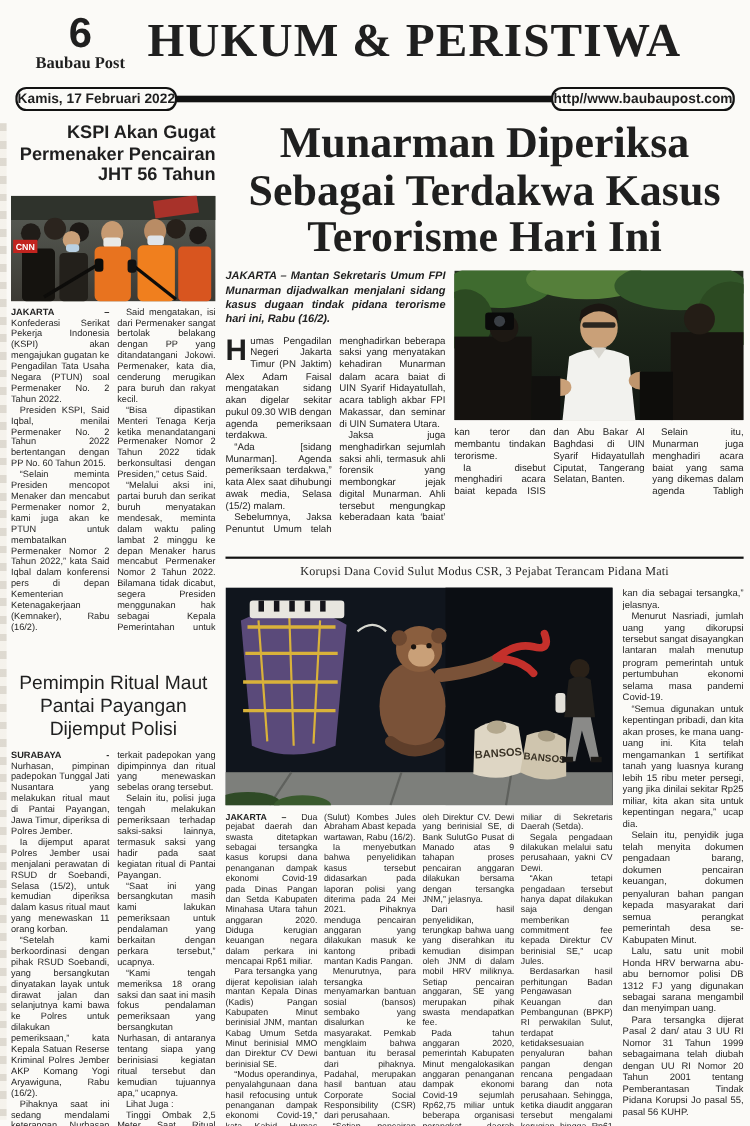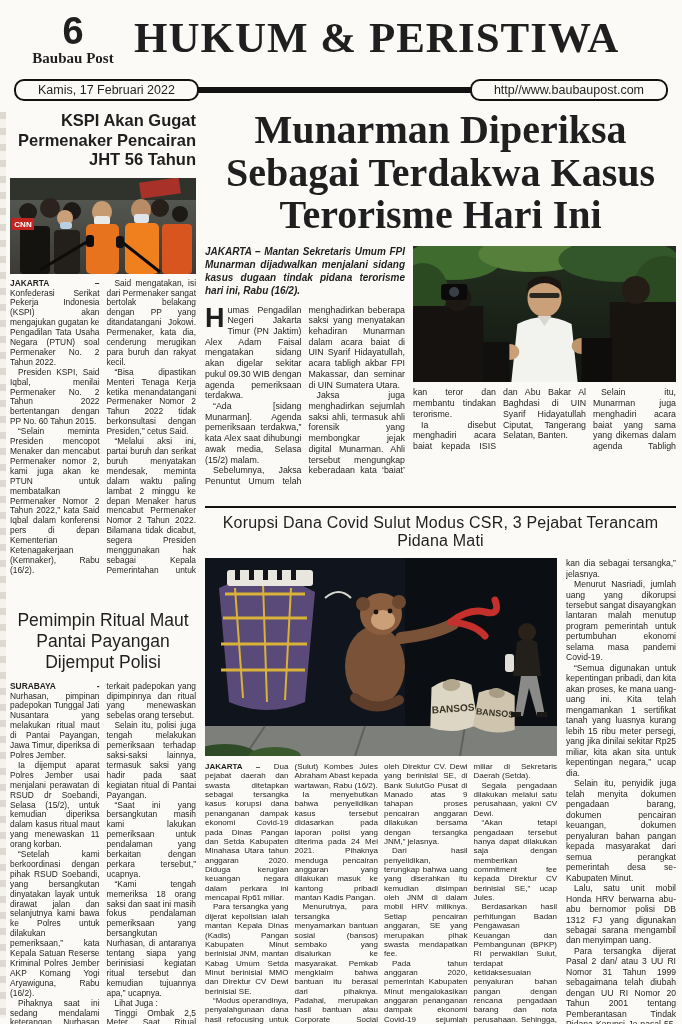--- a/index.html
+++ b/index.html
@@ -20,21 +20,21 @@
   .pagenum-block { width:122px; text-align:center; padding-top:6px; }
   .page-number { font-size:38px; font-weight:bold; line-height:.9; }
   .masthead { font-family:"Liberation Serif",serif; font-weight:bold; font-size:15px; margin-top:2px; }
   .section-title {
     flex:1; text-align:left; font-family:"Liberation Serif",serif;
     font-weight:bold; font-size:43px; letter-spacing:1px; line-height:1; padding-top:8px;
   }
   .rule-bar { display:flex; align-items:center; margin:12px 2px 0 2px; }
   .rule-box {
     position:relative; z-index:1; background:#fbfaf7; border:2.5px solid #121212;
-    border-radius:10px; padding:2px 22px; font-weight:normal; font-size:12.5px; white-space:nowrap;
+    border-radius:10px; padding:2px 0; font-weight:bold; font-size:12.5px; white-space:nowrap;
   }
   .rule-line { flex:1; height:6px; background:#121212; margin:0 -7px; }
   
   .content { display:flex; gap:9px; padding:8px 6px 0 10px; }
   .left-col { width:186px; flex:none; }
   .main-col { flex:1; min-width:0; }
   
   .p { text-indent:8px; }
   .p.first { text-indent:0; }
   .body-txt { text-align:justify; overflow:hidden; }
@@ -55,22 +55,22 @@
   .lead { font-weight:bold; font-style:italic; font-size:10px; line-height:1.28;
           text-align:justify; margin-bottom:7px; }
   .main-cols { column-count:2; column-gap:7px; column-fill:auto; height:192px;
                font-size:8.8px; line-height:1.22; }
   .main-right { flex:1; min-width:0; }
   .mini-cols { column-count:3; column-gap:7px; column-fill:auto; height:70px;
                font-size:8.8px; line-height:1.22; margin-top:5px; }
   .dropcap { float:left; font-size:27px; font-weight:bold; line-height:.82; padding:2px 3px 0 0; }
   .divider { height:2.5px; background:#121212; margin:9px 0 6px; }
   
-  .kor-headline { font-size:16px; font-weight:500; letter-spacing:.2px;
-                  text-align:center; margin:3px 0 8px; }
+  .kor-headline { font-size:11px; font-weight:500; letter-spacing:.2px;
+                  text-align:center; margin:3px 0 8px;font-family:Liberation Serif, serif; }
   .kor-body { display:flex; gap:9px; }
   .kor-left { width:352px; flex:none; }
   .kor-cols { column-count:4; column-gap:6px; column-fill:auto; height:306px;
               font-size:8px; line-height:1.17; margin-top:6px; }
   .kor-right { flex:1; min-width:0; font-size:8.6px; line-height:1.22; height:508px; }
   .kor-right .p { margin:0; }
 </style>
 </head>
 <body>
 

